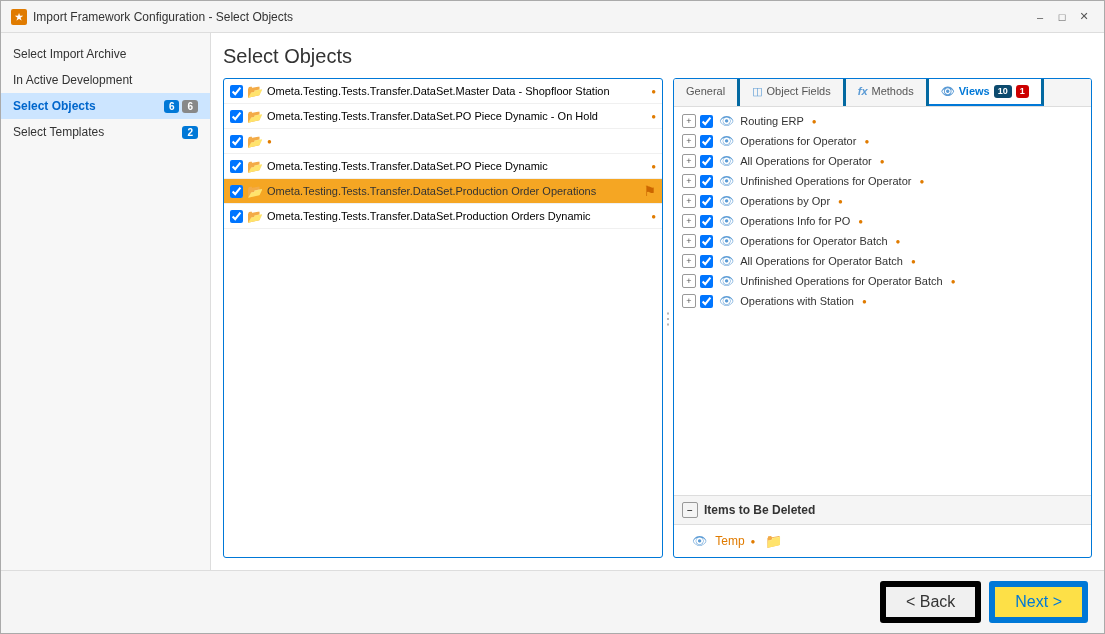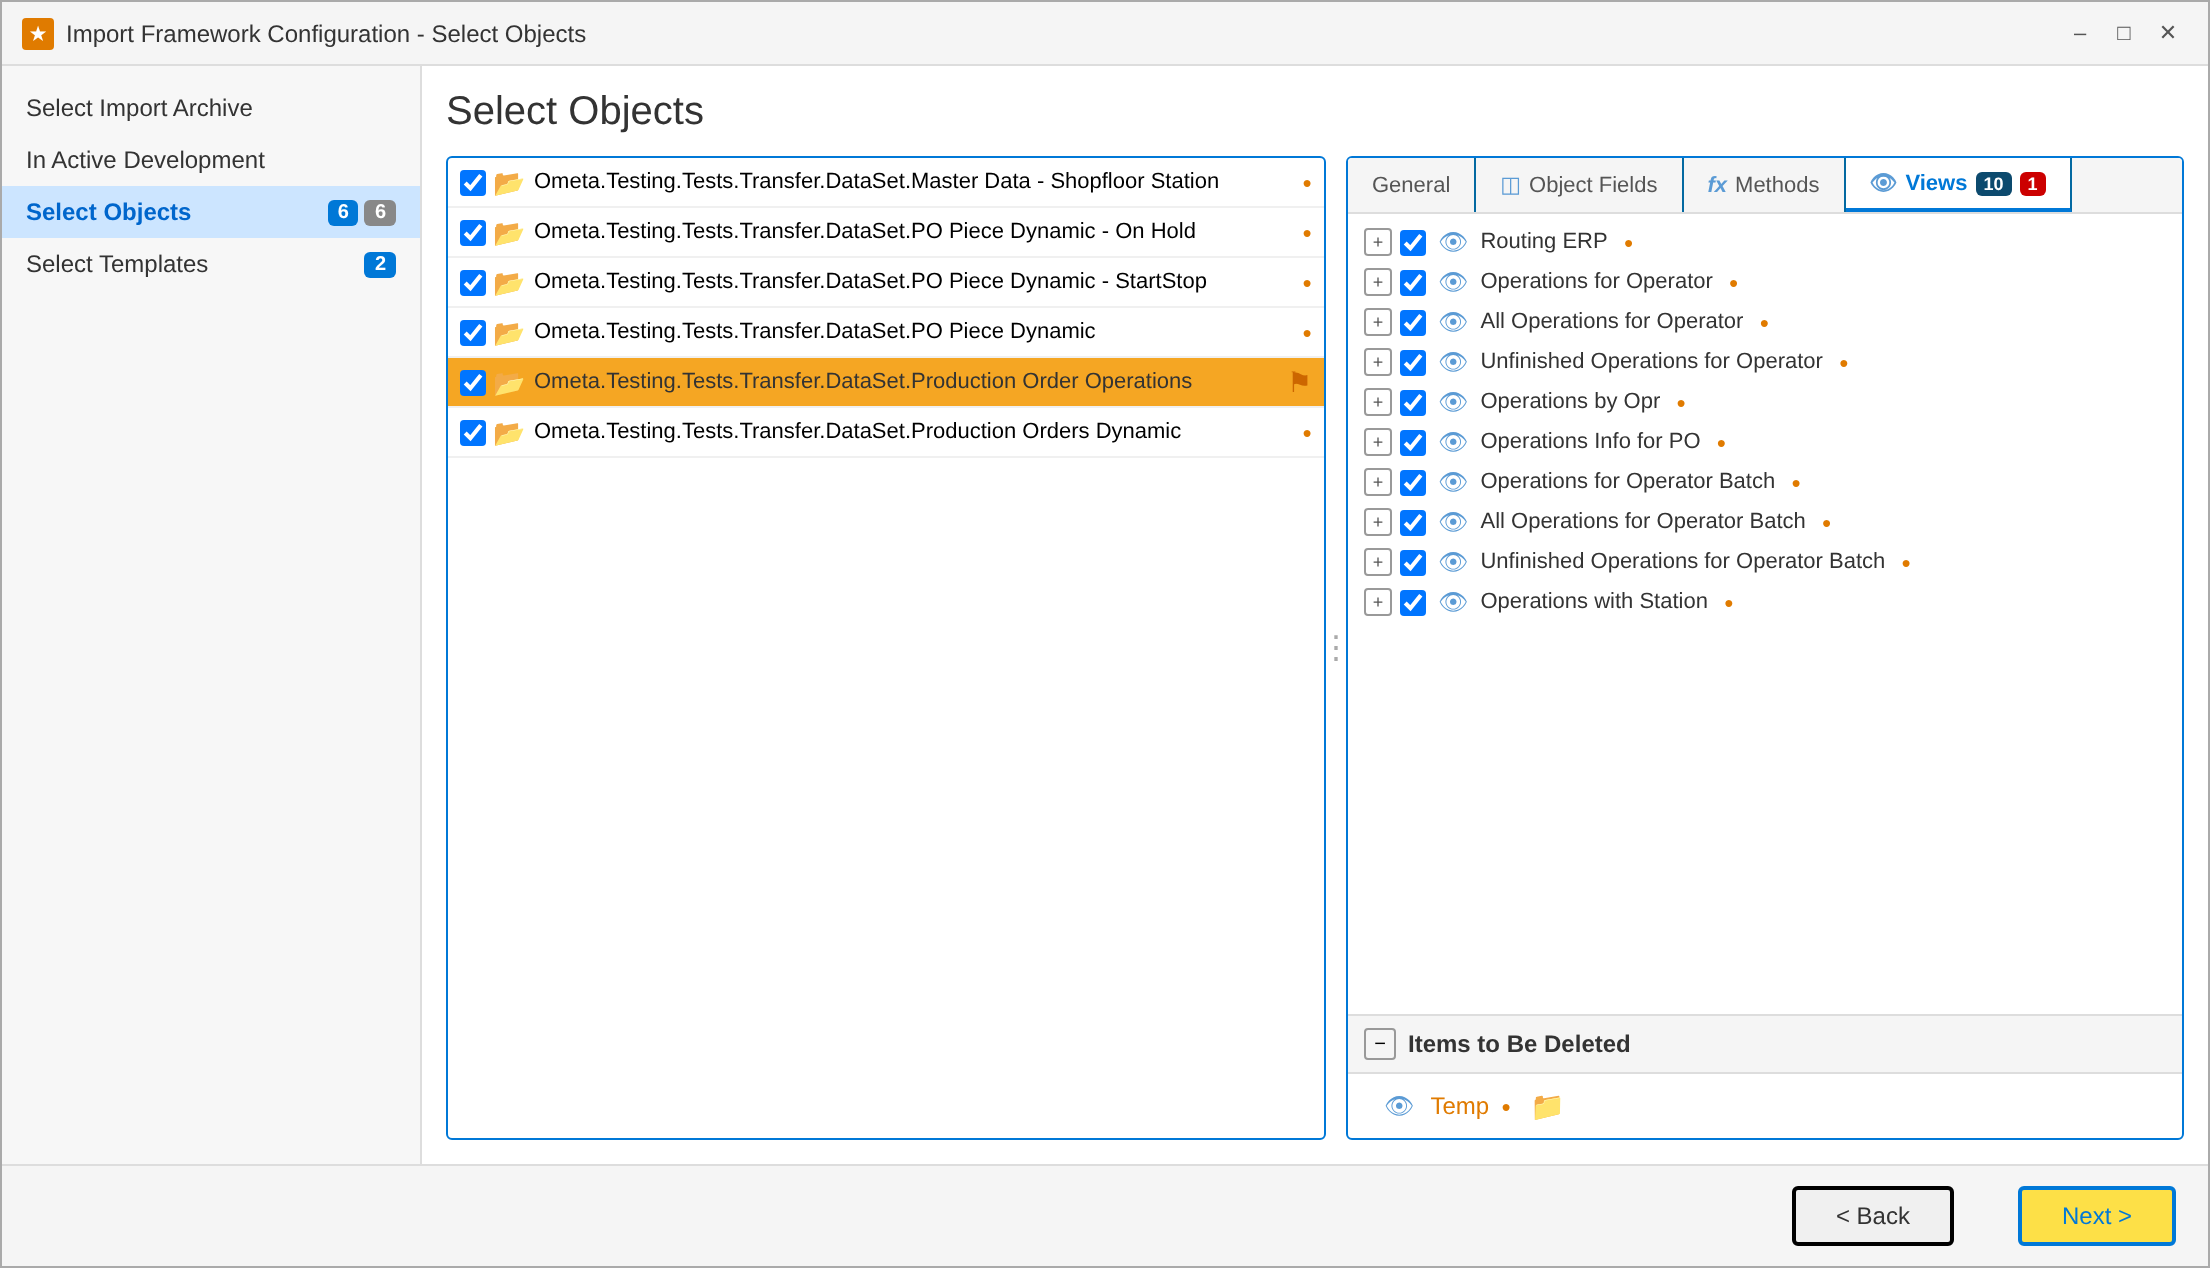--- a/index.html
+++ b/index.html
@@ -40,21 +40,21 @@
     .obj-label { font-size: 11px; flex: 1; }
 
     
     .panel-divider { width: 10px; display: flex; align-items: center; justify-content: center; cursor: col-resize; color: #aaa; flex-shrink: 0; }
 
     
     .right-panel { flex: 1; display: flex; flex-direction: column; border: 1px solid #0078d7; border-radius: 3px; overflow: hidden; background: white; }
 
     
     .tabs-bar { display: flex; border-bottom: 1px solid #ddd; background: #f5f5f5; }
-    .tab { padding: 6px 12px; cursor: pointer; border: none; background: none; font-size: 11px; color: #555; display: flex; align-items: center; gap: 4px; border-right: 1px solid #0369a1; }
+    .tab { padding: 6px 12px; cursor: pointer; border: none; background: none; font-size: 11px; color: #555; display: flex; gap: 4px; border-right: 3px solid #0369a1; }
     .tab.active { background: white; border-bottom: 2px solid #0078d7; color: #0078d7; font-weight: 600; }
     .tab-badge { background: #cc0000; color: white; font-size: 9px; padding: 1px 4px; border-radius: 3px; }
     .tab-badge-blue { background: #0c4a6e; color: white; font-size: 9px; padding: 1px 4px; border-radius: 3px; }
 
     
     .views-list { flex: 1; overflow-y: auto; padding: 4px 0; }
     .view-row { display: flex; align-items: center; padding: 3px 8px; gap: 4px; cursor: pointer; }
     .expand-btn { width: 14px; height: 14px; display: flex; align-items: center; justify-content: center; border: 1px solid #999; border-radius: 2px; font-size: 9px; cursor: pointer; color: #555; flex-shrink: 0; }
     .view-checkbox { flex-shrink: 0; }
     .view-icon { color: #5b9bd5; font-size: 12px; margin: 0 2px; }
@@ -63,21 +63,21 @@
     
     .deleted-section { border-top: 1px solid #ddd; }
     .deleted-header { display: flex; align-items: center; gap: 6px; padding: 6px 8px; background: #f5f5f5; cursor: pointer; border-bottom: 1px solid #ddd; }
     .collapse-btn { width: 16px; height: 16px; border: 1px solid #999; border-radius: 2px; display: flex; align-items: center; justify-content: center; font-size: 10px; cursor: pointer; }
     .deleted-title { font-size: 12px; font-weight: 600; color: #333; }
     .deleted-content { padding: 8px 16px; display: flex; align-items: center; gap: 6px; }
     .temp-label { color: #e07b00; font-weight: 400; font-size: 12px; }
 
     
     .footer { border-top: 1px solid #ddd; padding: 10px 16px; display: flex; justify-content: flex-end; gap: 8px; background: #f5f5f5; }
-    .btn { padding: 6px 20px; font-size: 12px; cursor: pointer; border: 2px solid #000000; border-radius: 3px; background: #f0f0f0; color: #333; margin-left: 24px; }
+    .btn { padding: 6px 20px; font-size: 16px; cursor: pointer; border: 6px solid #000000; border-radius: 3px; background: #f0f0f0; color: #333; }
     .btn-primary { background: #fde047; border-color: #0078d7; color: #0078d7; }
   </style>
 </head>
 <body>
 
 <div class="window">
 
   <div class="title-bar">
     <div class="title-bar-left">
       <div class="title-icon">★</div>
@@ -137,21 +137,20 @@
               </div>
             <span class="obj-label">Ometa.Testing.Tests.Transfer.DataSet.PO Piece Dynamic - On Hold</span>
             <span style="color:#e07b00;font-size:8px;">●</span>
           </div>
 
           <div class="object-row">
             <input type="checkbox" checked="" style="">
             <div class="object-icon">
                 <span style="color:#5b9bd5;font-size:13px;">📂</span>
               </div>
-            <span class="obj-label">Ometa.Testing.Tests.Transfer.DataSet.PO Piece Dynamic - StartStop</span>
             <span style="color:#e07b00;font-size:8px;">●</span>
           </div>
 
           <div class="object-row">
             <input type="checkbox" checked="" style="">
             <div class="object-icon">
                 <span style="color:#5b9bd5;font-size:13px;">📂</span>
               </div>
             <span class="obj-label">Ometa.Testing.Tests.Transfer.DataSet.PO Piece Dynamic</span>
             <span style="color:#e07b00;font-size:8px;">●</span>

